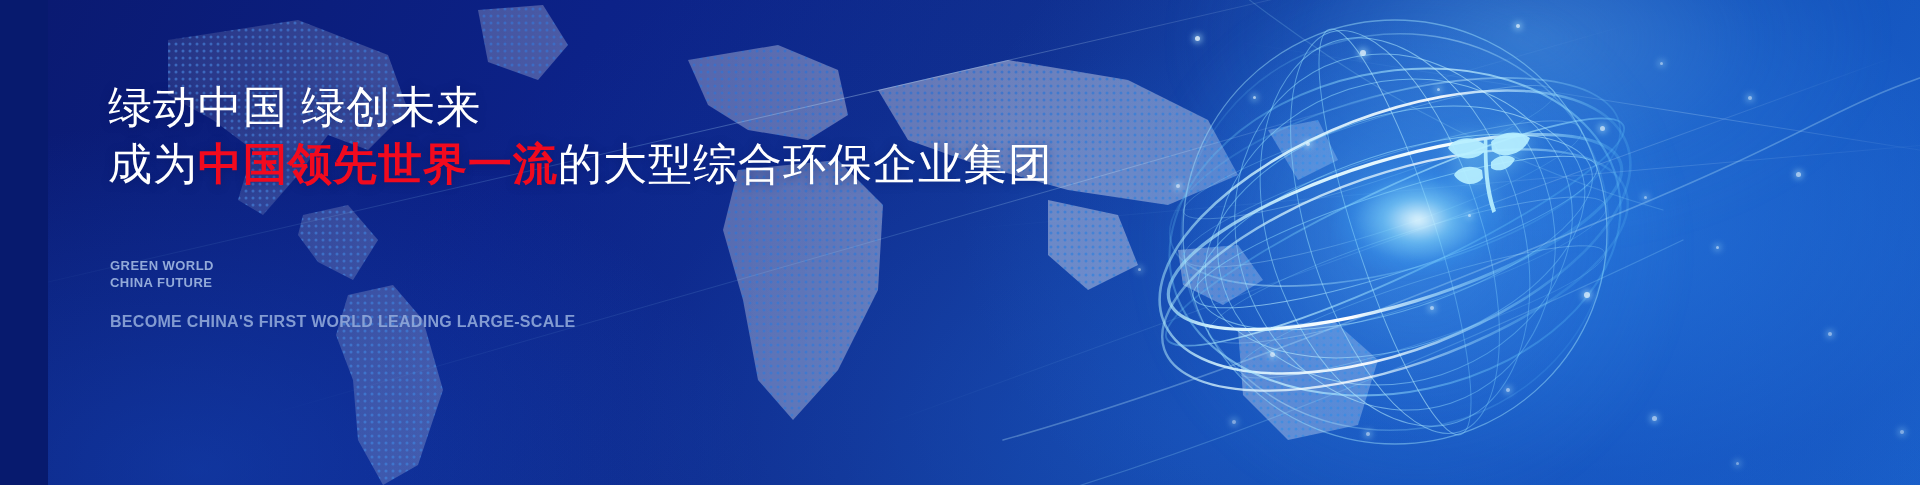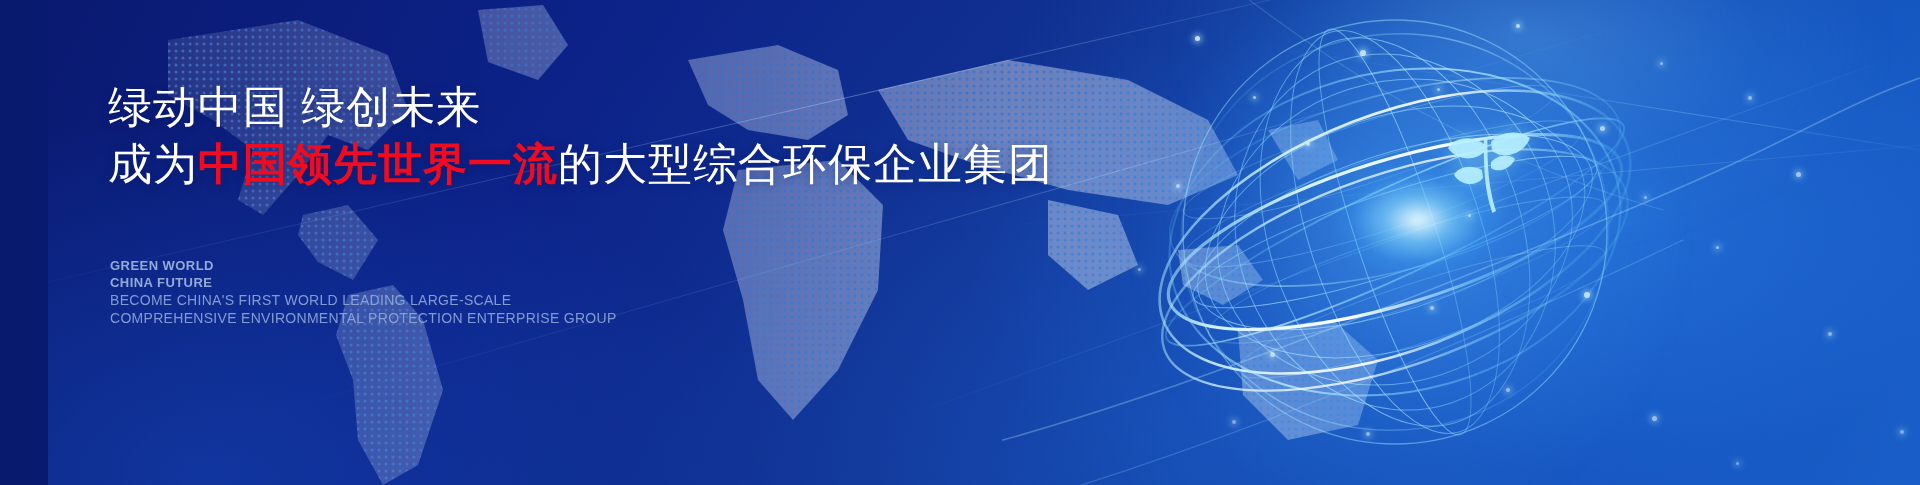--- a/index.html
+++ b/index.html
@@ -109,24 +109,24 @@
   .tagline{
     position:absolute; top:258px; left:2px;
     color:#9fb6e0;
     font-size:13px;
     font-weight:700;
     line-height:1.30;
     letter-spacing:.45px;
     opacity:.92;
   }
   .subtitle{
-    position:absolute; top:291px; left:2px;
+    position:absolute; top:311px; left:2px;
     color:#93abdb;
-    font-size:14px;
-    font-weight:400;
+    font-size:16px;
+    font-weight:700;
     line-height:1.32;
     letter-spacing:.30px;
     opacity:.88;
   }
   .tagline span, .subtitle span{ display:block; }
 </style>
 </head>
 <body>
 
 <div class="banner">
@@ -310,17 +310,16 @@
       <span class="l2"><span>成为</span><span class="hl-red">中国领先世界一流</span><span>的大型综合环保企业集团</span></span>
     </div>
 
     <div class="tagline">
       <span>GREEN WORLD</span>
       <span>CHINA FUTURE</span>
     </div>
 
     <div class="subtitle">
       <span>BECOME CHINA'S FIRST WORLD LEADING LARGE-SCALE</span>
-      <span>COMPREHENSIVE ENVIRONMENTAL PROTECTION ENTERPRISE GROUP</span>
     </div>
 
   </div>
 </div>
 
 </body></html>

